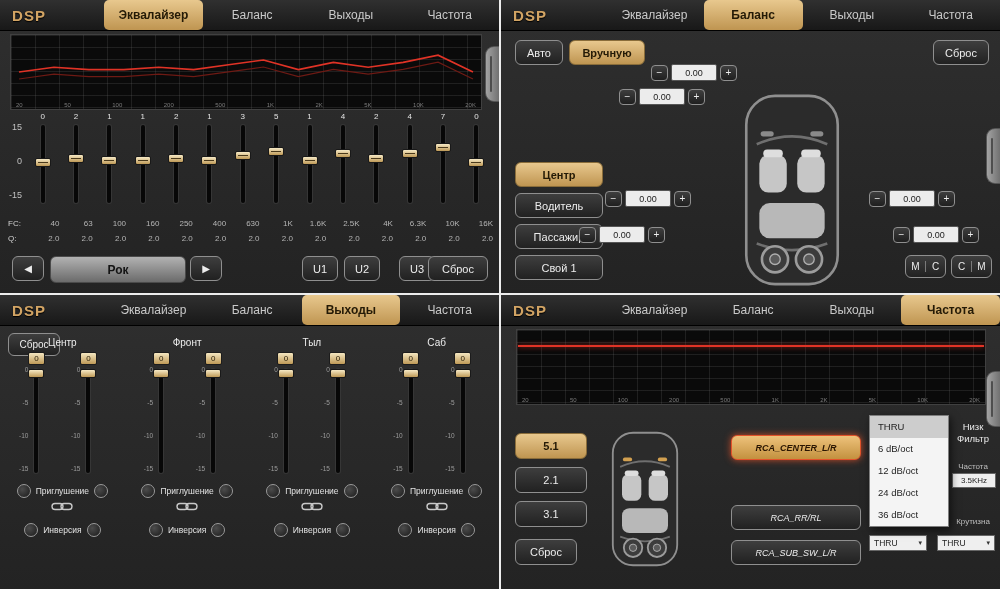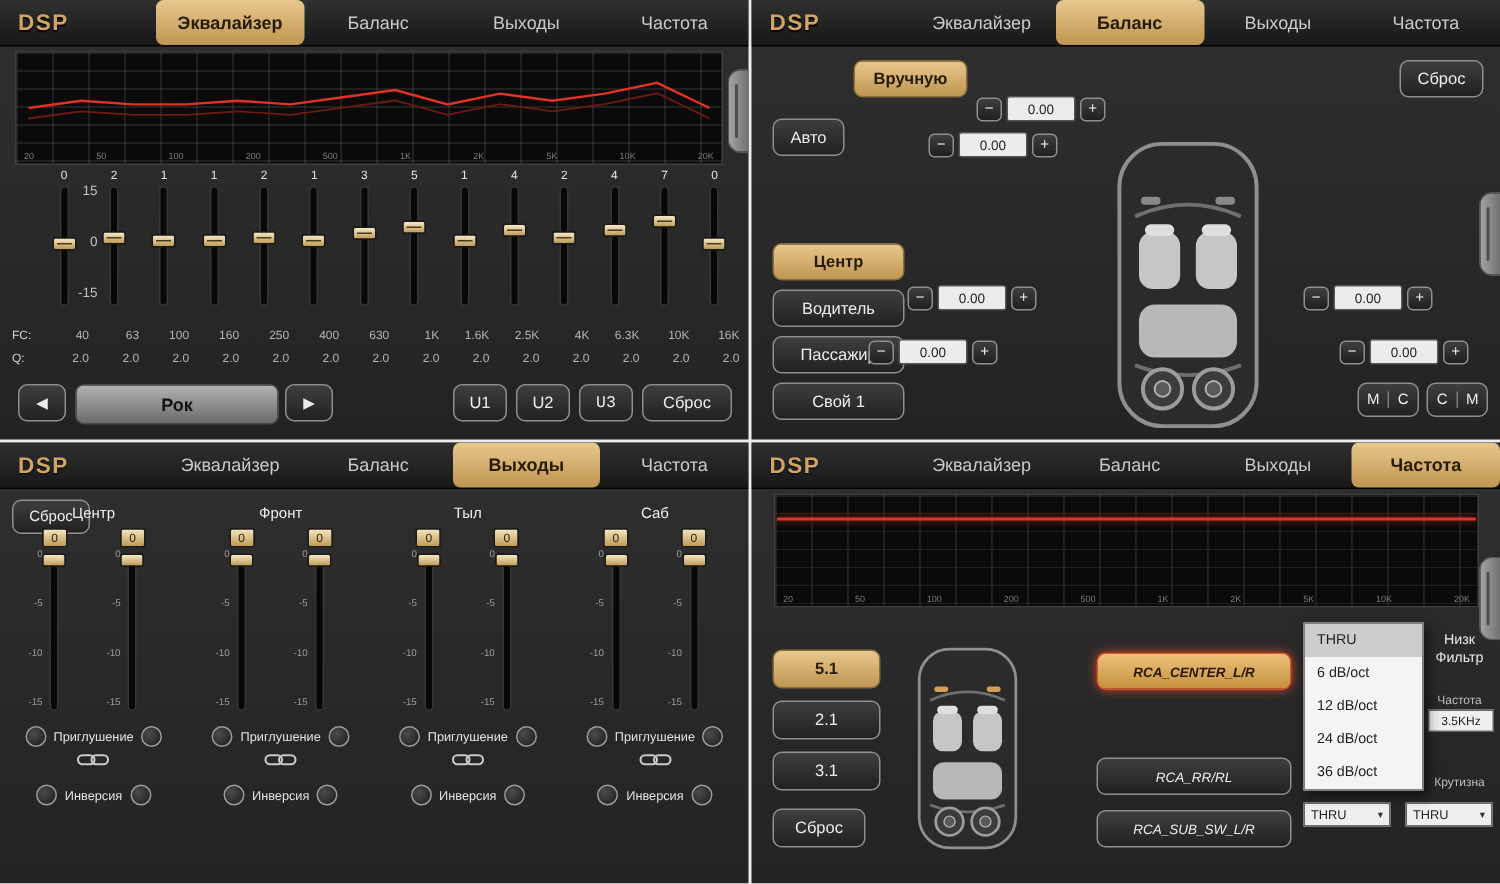--- a/index.html
+++ b/index.html
@@ -22,21 +22,21 @@
   .graph{position:absolute;background:#0a0a0a;border:1px solid #404040;background-image:
     repeating-linear-gradient(to right, rgba(130,130,130,.18) 0 1px, transparent 1px 24px),
     repeating-linear-gradient(to bottom, rgba(130,130,130,.18) 0 1px, transparent 1px 12px);}
   .graph svg{position:absolute;left:0;top:0;width:100%;height:100%;}
   .gticks{position:absolute;left:5px;right:5px;bottom:1px;display:flex;justify-content:space-between;pointer-events:none;}
   .gticks span{font-size:6px;color:#7b7b7b;}
 
   
   .eqpos{left:10px;top:34px;width:470px;height:74px;}
   .eqscale{position:absolute;inset:0;pointer-events:none;}
-  .eqscale span{position:absolute;left:0;width:22px;text-align:right;font-size:9px;color:#c2c2c2;margin-left:43px;}
+  .eqscale span{position:absolute;left:0;width:22px;text-align:right;font-size:9px;color:#c2c2c2;}
   .eqscale span:nth-child(1){top:122px;}
   .eqscale span:nth-child(2){top:156px;}
   .eqscale span:nth-child(3){top:190px;}
   .bands{position:absolute;left:26px;right:6px;top:112px;height:96px;display:flex;}
   .band{flex:1;display:flex;flex-direction:column;align-items:center;}
   .bgain{font-size:8px;color:#e2e2e2;height:11px;}
   .btrack{position:relative;width:4px;height:78px;background:#070707;border-radius:2px;margin-top:2px;box-shadow:0 0 0 1px #363636;}
   .bthumb{position:absolute;left:50%;margin-left:-8px;width:16px;height:9px;background:linear-gradient(#f6e9c5,#bf9a57);border-radius:2px;border:1px solid #191919;box-sizing:border-box;}
   .bthumb::after{content:"";position:absolute;left:2px;right:2px;top:3px;height:1px;background:#4a3a1c;}
   .vrow{position:absolute;left:0;right:6px;display:flex;align-items:center;}
@@ -45,21 +45,21 @@
   .rowlbl{width:26px;padding-left:8px;font-size:8px;color:#d2d2d2;box-sizing:border-box;}
   .vcell{flex:1;text-align:right;font-size:8px;color:#b5b5b5;}
   .arrbtn{width:32px;height:25px;font-size:10px;}
   .prevpos{position:absolute;left:12px;top:256px;}
   .nextpos{position:absolute;left:190px;top:256px;}
   .presetbox{position:absolute;left:50px;top:256px;width:134px;height:25px;background:linear-gradient(#b2b2b2,#6b6b6b);border:1px solid #4a4a4a;border-radius:6px;color:#141414;font-weight:bold;font-size:12px;display:flex;align-items:center;justify-content:center;}
   .ubtn{position:absolute;top:256px;width:36px;height:25px;}
   .rstpos1{position:absolute;left:428px;top:256px;width:60px;height:25px;}
 
   
-  .autopos{position:absolute;left:14px;top:40px;width:48px;height:25px;margin-top:39px;}
+  .autopos{position:absolute;left:14px;top:40px;width:48px;height:25px;}
   .manpos{position:absolute;left:68px;top:40px;width:76px;height:25px;}
   .rstpos2{position:absolute;left:432px;top:40px;width:56px;height:25px;}
   .posbtn{position:absolute;left:14px;width:88px;height:25px;}
   .stepper{position:absolute;display:flex;align-items:center;gap:3px;z-index:2;}
   .stbtn{width:17px;height:16px;background:linear-gradient(#3e3e3e,#1f1f1f);border:1px solid #8f8f8f;border-radius:4px;color:#eee;font-size:10px;display:flex;align-items:center;justify-content:center;padding:0;font-family:inherit;}
   .stval{width:44px;height:15px;background:#ececec;border:1px solid #555;border-radius:2px;color:#222;font-size:9px;display:flex;align-items:center;justify-content:center;}
   .carwrap{position:absolute;}
   .carpos-balance{left:218px;top:92px;width:146px;height:196px;}
   .duobtn{position:absolute;top:255px;width:41px;height:23px;}
   .duoL,.duoR{flex:1;text-align:center;font-size:10px;}
@@ -257,21 +257,21 @@
         <span class="vcell">2.0</span>
         <span class="vcell">2.0</span>
         <span class="vcell">2.0</span>
         <span class="vcell">2.0</span>
       </div>
       <button class="btn arrbtn prevpos">◀</button>
       <div class="presetbox">Рок</div>
       <button class="btn arrbtn nextpos">▶</button>
       <button class="btn ubtn" style="left: 302px;">U1</button>
       <button class="btn ubtn" style="left: 344px;">U2</button>
-      <button class="btn ubtn" style="left: 386px; font-family: Liberation Mono, monospace;">U3</button>
+      <button class="btn ubtn" style="left: 399px;">U3</button>
       <button class="btn rstpos1">Сброс</button>
       <div class="handle" style="top: 46px;"></div>
     </section>
   <section class="panel" id="panel-balance">
       <div class="hdr">
         <div class="logo">DSP</div>
         <div class="tabs">
           <div class="tab">Эквалайзер</div>
           <div class="tab active">Баланс</div>
           <div class="tab">Выходы</div>

